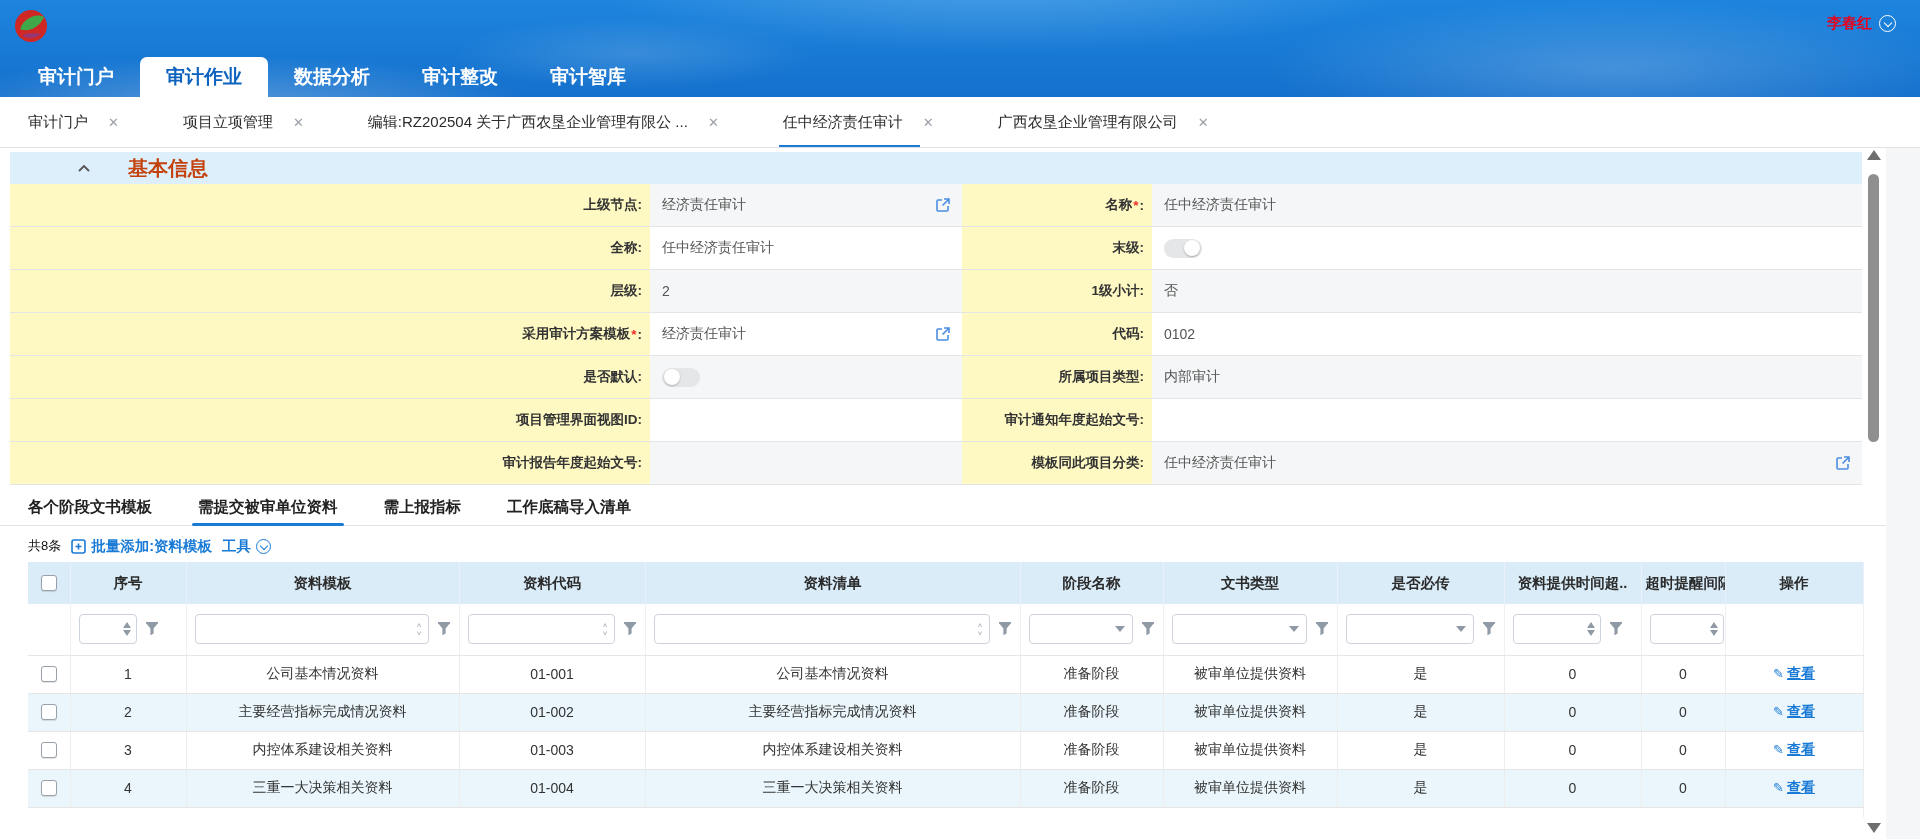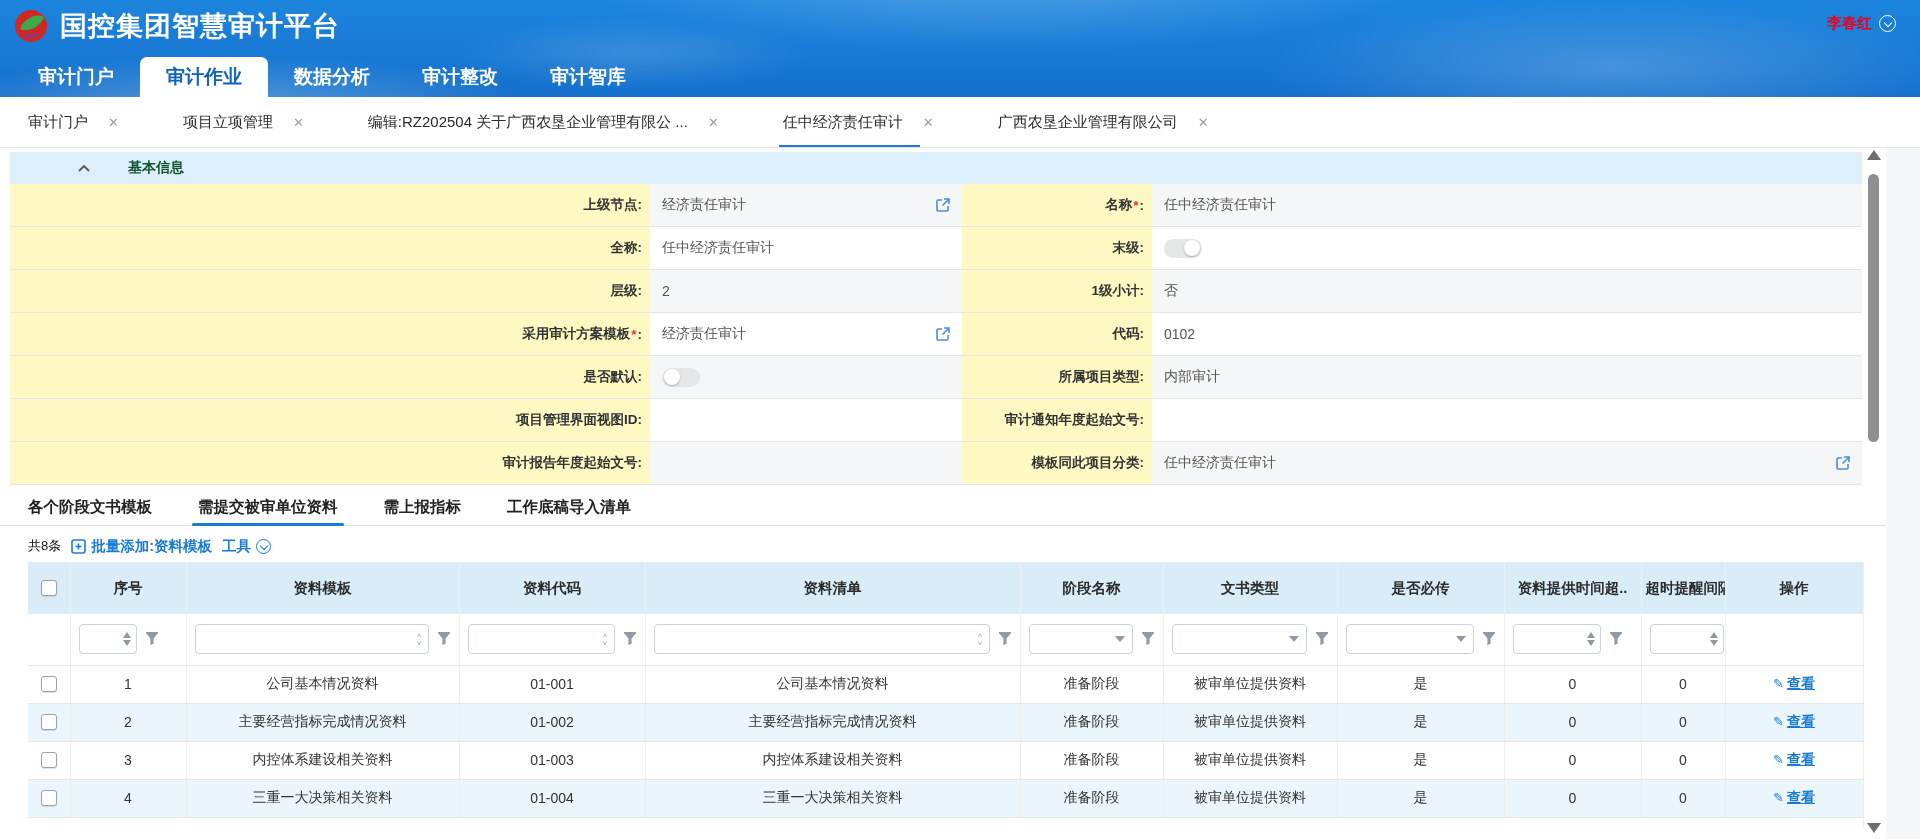--- a/index.html
+++ b/index.html
@@ -30,21 +30,21 @@
 .doc-tab{display:flex;align-items:center;margin-right:64px;position:relative;cursor:pointer}
 .doc-tab .lbl{font-size:15px;color:#2b2b2b;white-space:nowrap}
 .doc-tab .close{margin-left:20px;color:#9aa0a6;font-size:13px}
 .doc-tab.active:after{content:"";position:absolute;left:-4px;right:14px;bottom:0;height:2px;background:#1a7bd6}
 
 #content{position:absolute;top:148px;left:0;width:1920px;height:691px;background:#fff}
 #rightstrip{position:absolute;left:1886px;top:0;width:34px;height:691px;background:#f4f6f8}
 #secheader{position:absolute;left:10px;top:4px;width:1852px;height:32px;background:#ddeffa;
  display:flex;align-items:center}
 #seccaret{margin-left:68px;width:12px;height:8px}
-#sectitle{margin-left:38px;font-size:14px;font-weight:bold;color:#14532d}
+#sectitle{margin-left:38px;font-size:20px;font-weight:bold;color:#c2410c}
 
 #form{position:absolute;left:10px;top:36px;width:1852px;display:grid;
  grid-template-columns:640px 312px 190px 710px;grid-auto-rows:43px}
 .fcell{border-bottom:1px solid #e5e5e5;display:flex;align-items:center;position:relative}
 .flabel{background:#fef9c3;justify-content:flex-end;padding-right:8px;
  font-size:13.5px;font-weight:bold;color:#333;white-space:nowrap}
 .fvalue{padding-left:12px;font-size:14px;color:#555}
 .fvalue.shade{background:#f5f6f7}
 .req{color:#f02b2b;font-weight:bold;margin:0 1px}
 .linkicon{position:absolute;right:12px;top:50%;transform:translateY(-50%)}
@@ -59,21 +59,21 @@
  position:relative;cursor:pointer}
 .subtab.active:after{content:"";position:absolute;left:-6px;right:-6px;bottom:-1px;height:3px;background:#1a7bd6;border-radius:2px}
 
 #toolbar{position:absolute;left:28px;top:384px;height:28px;display:flex;align-items:center;gap:10px}
 #count{font-size:13px;color:#111}
 .bluelink{color:#1a7bd6;font-size:14.5px;font-weight:bold;display:flex;align-items:center;gap:5px;cursor:pointer}
 .chev-circle.blue{border-color:#1a7bd6;width:15px;height:15px}
 .chev-circle.blue:after{border-color:#1a7bd6;left:3.8px;top:3.2px}
 
 #tbl{position:absolute;left:28px;top:414px;width:1835px;border-collapse:collapse;table-layout:fixed}
-#tbl th{background:#d9ecf8;height:52px;font-size:14.5px;font-weight:bold;color:#2b2b2b;
+#tbl th{background:#d9ecf8;height:42px;font-size:14.5px;font-weight:bold;color:#2b2b2b;
  border-right:1px solid #e9f2f9;overflow:hidden;white-space:nowrap;padding:0 4px}
 #tbl td{height:38px;font-size:14px;color:#333;border-bottom:1px solid #e6e6e6;border-right:1px solid #ededed;
  overflow:hidden;white-space:nowrap;padding:0 10px}
 #tbl tr.filter td{height:51px;background:#fff;border-right:1px solid #f0f0f0;padding:0 8px}
 #tbl tr.alt td{background:#eaf6fb}
 #tbl td.c,#tbl th.c{text-align:center}
 #tbl td.l{text-align:center}
 .cb{width:16px;height:16px;border:1.5px solid #9aa1a8;border-radius:3px;background:#fff;margin:0 auto;
  box-shadow:0 1px 1px rgba(0,0,0,.12);cursor:pointer}
 .filterbox{display:flex;align-items:center;gap:8px}
@@ -99,21 +99,20 @@
 </head>
 <body>
 
 <div id="bluehead">
   <div id="topbar">
     <svg id="logo" viewBox="0 0 34 34">
       <circle cx="17" cy="17" r="16" fill="#cf2724"></circle>
       <path d="M6 20 C10 8 24 4 30 8 C26 18 14 24 6 20 Z" fill="#3fa94a"></path>
       <path d="M8 26 C14 24 22 24 27 25 C22 30 12 30 8 26 Z" fill="#8c3a84" opacity="0.85"></path>
     </svg>
-    <div id="apptitle">国控集团智慧审计平台</div>
     <div id="userarea">
       <span id="username">李春红</span>
       <span class="chev-circle"></span>
     </div>
   </div>
   <div id="mainnav">
       <div class="nav-item">审计门户</div>
       <div class="nav-item active">审计作业</div>
       <div class="nav-item">数据分析</div>
       <div class="nav-item">审计整改</div>

